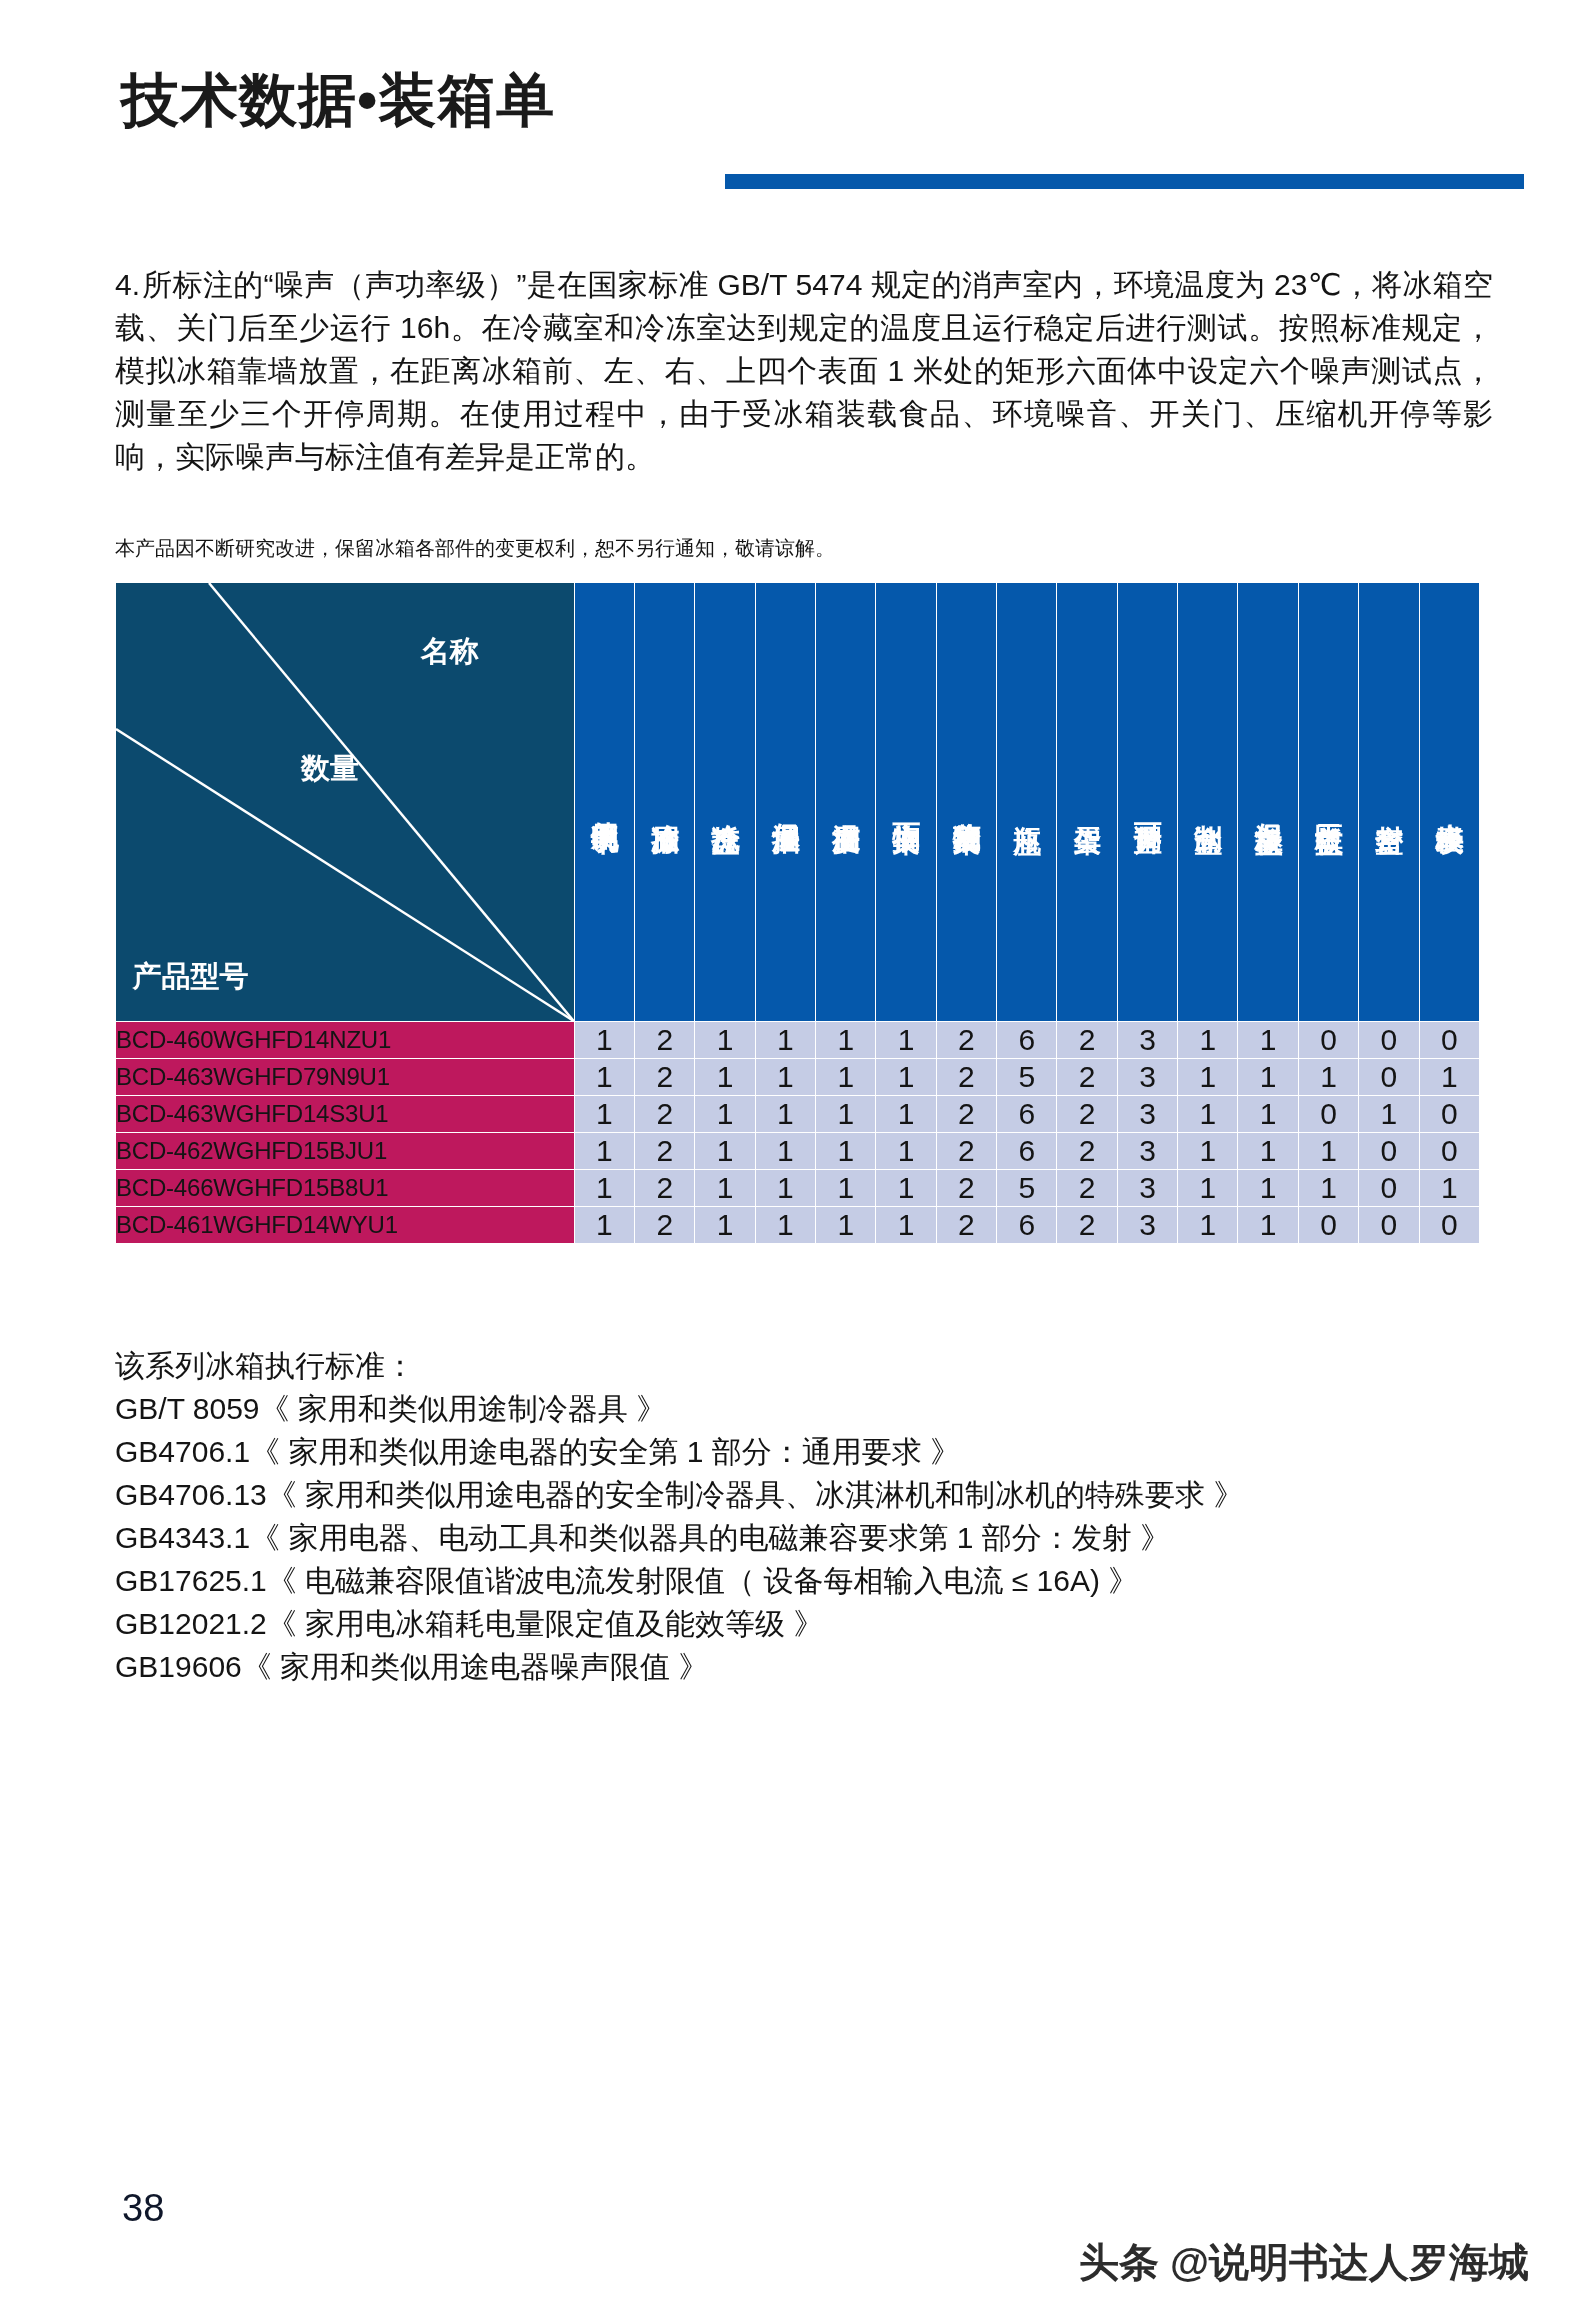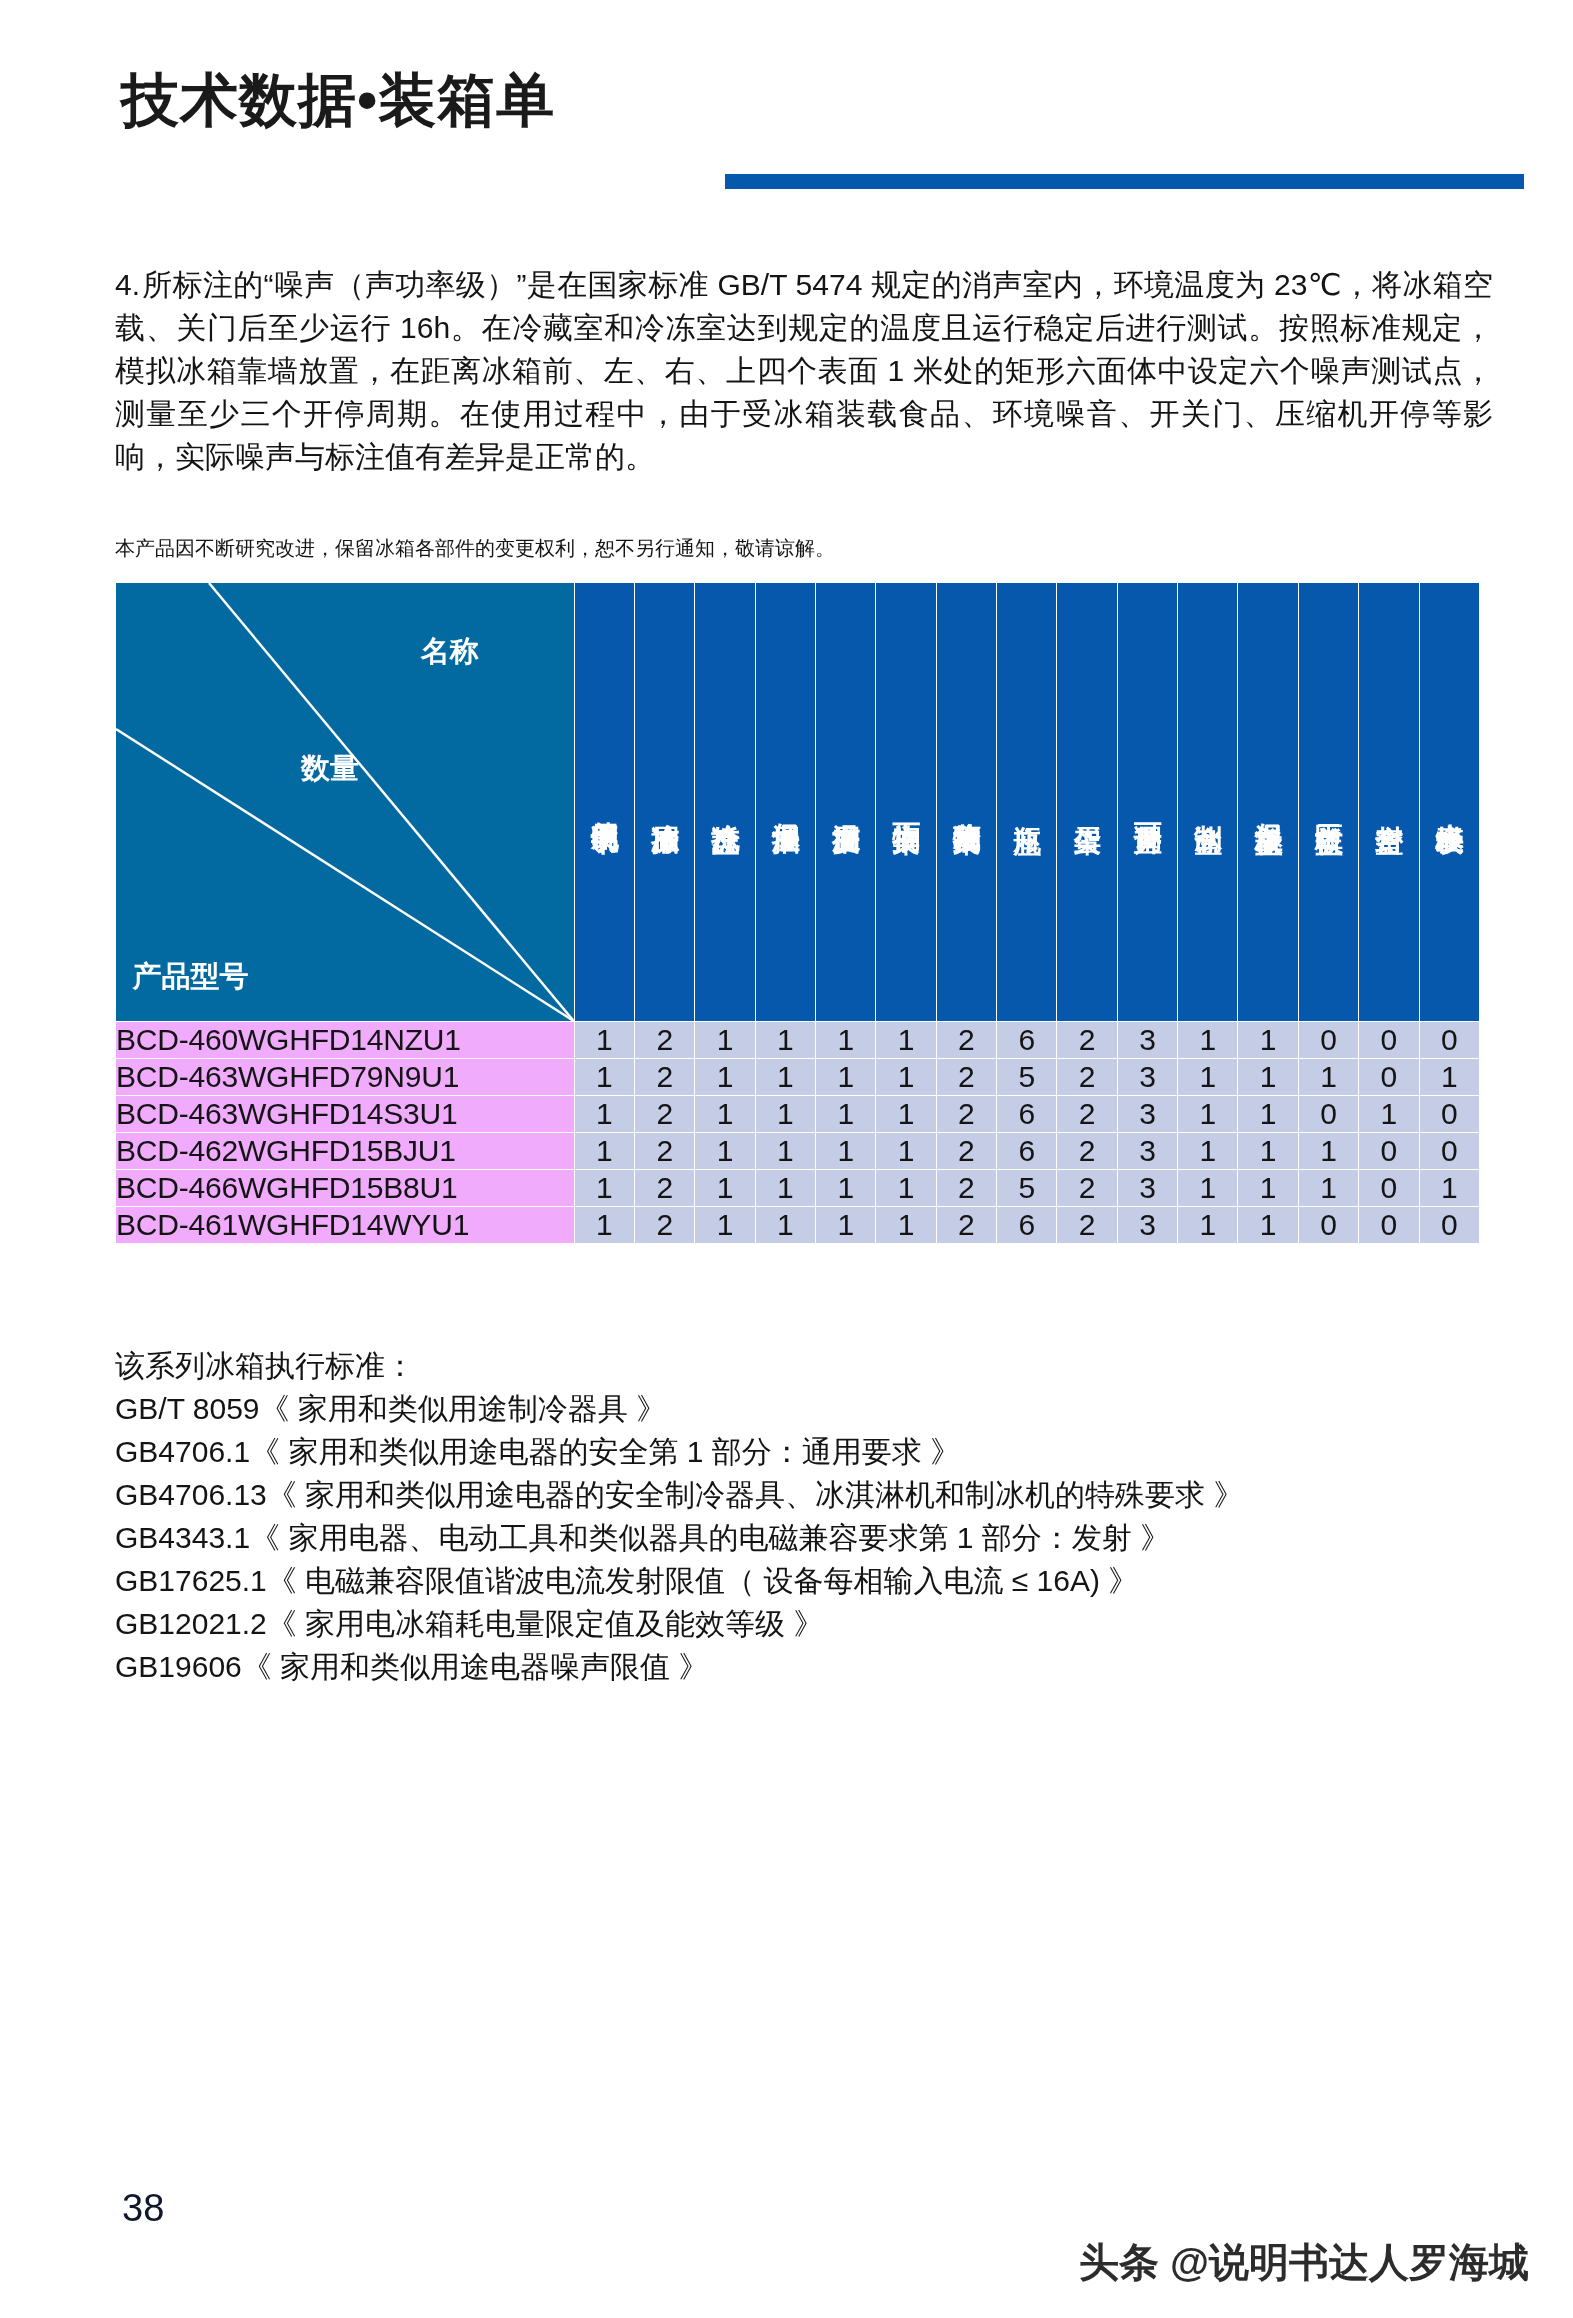--- a/index.html
+++ b/index.html
@@ -84,21 +84,21 @@
     border-spacing: 1.5px;
     table-layout: fixed;
   }
   .table-grid td, .table-grid th {
     padding: 0;
     margin: 0;
   }
 
   
   .corner-cell {
-    background: #0369a1;
+    background: #0c4a6e;
     position: relative;
     height: 438px;
     width: 455px;
     overflow: hidden;
   }
   .corner-cell svg {
     position: absolute;
     left: 0; top: 0;
     width: 100%;
     height: 100%;
@@ -128,23 +128,23 @@
     writing-mode: vertical-rl;
     text-orientation: upright;
     font-size: 28px;
     line-height: 32px;
     letter-spacing: 1px;
     white-space: nowrap;
   }
 
   
   .model-cell {
-    background: #f0abfc;
+    background: #be185d;
     height: 36px;
-    font-size: 30px;
+    font-size: 24px;
     line-height: 36px;
     padding-left: 8.8px;
     color: #141414;
     white-space: nowrap;
     letter-spacing: -0.2px;
   }
   .num-cell {
     background: #c5cce5;
     height: 36px;
     font-size: 30px;

